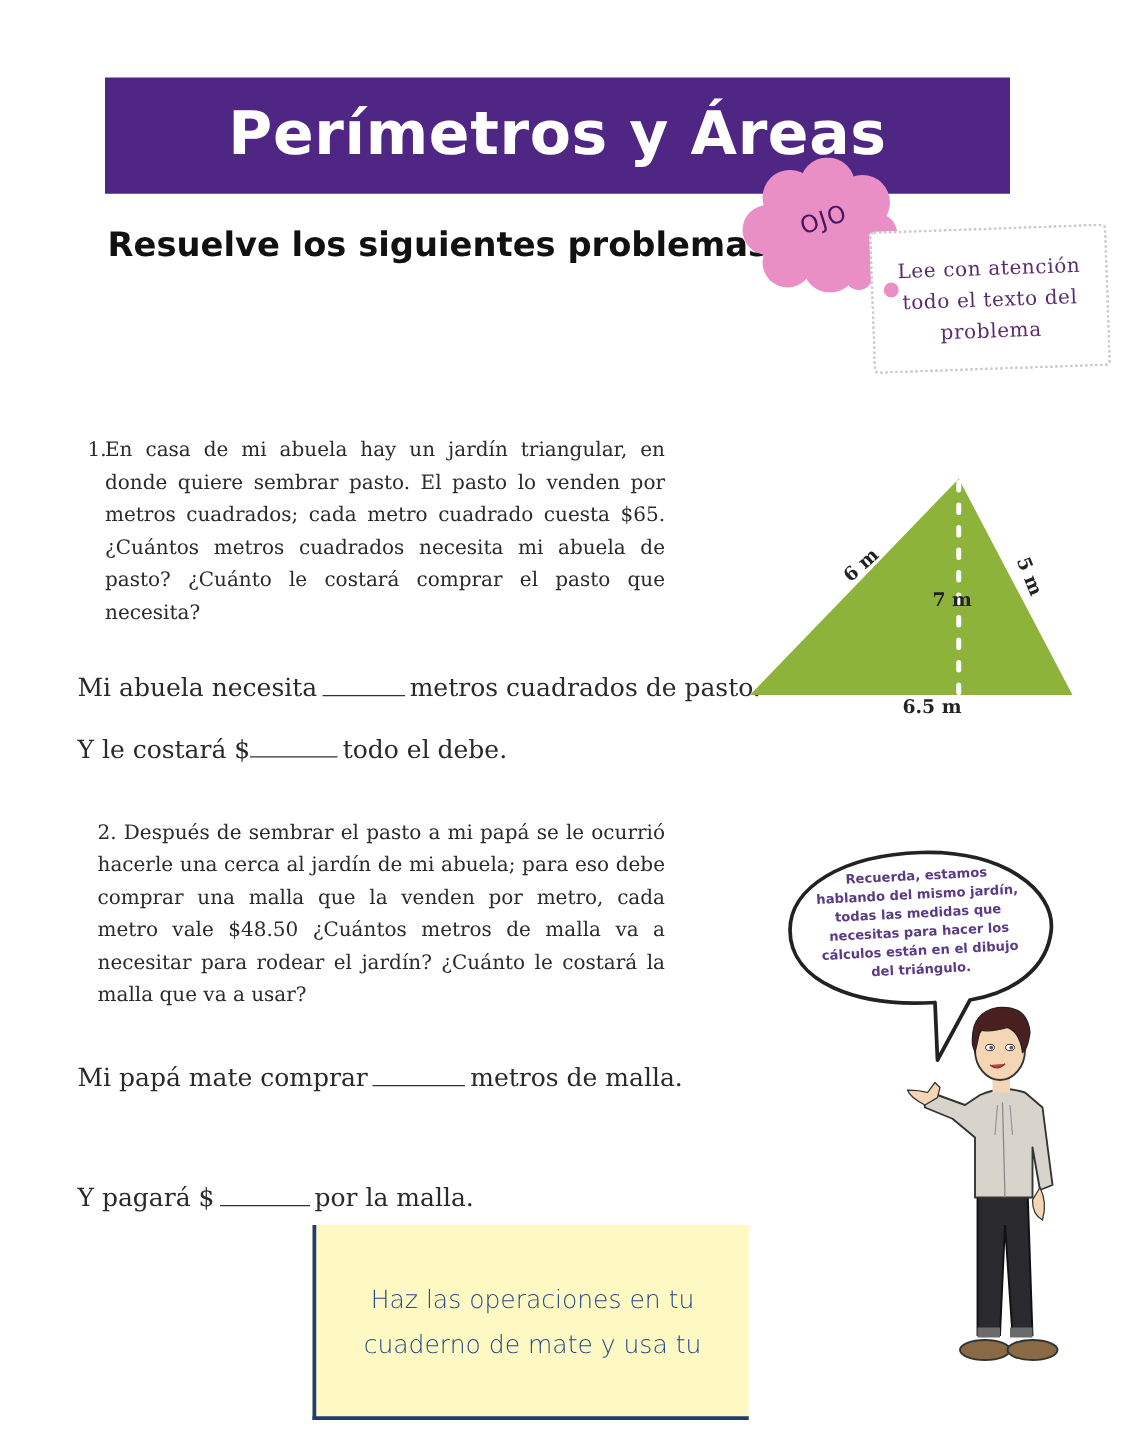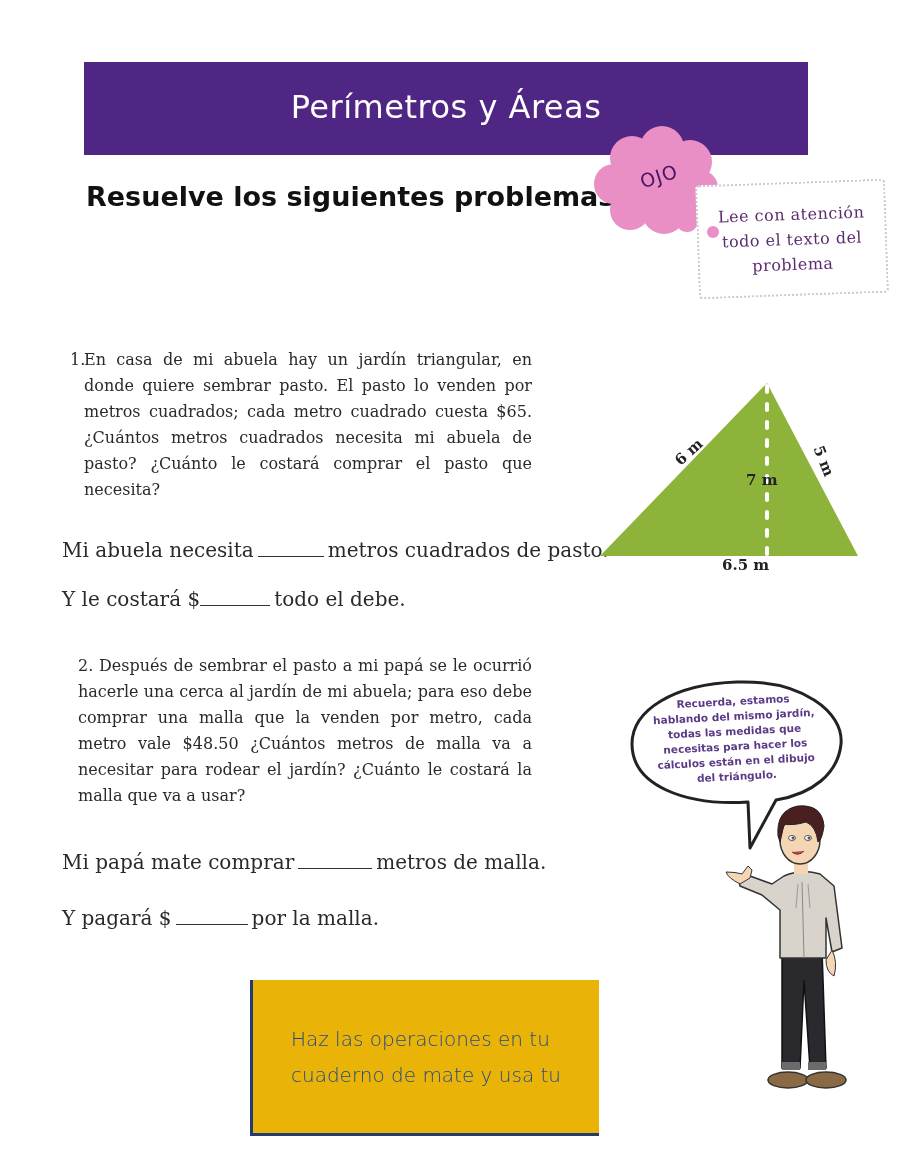--- a/index.html
+++ b/index.html
@@ -12,21 +12,21 @@
   .abs { position: absolute; }
 
   
   .banner {
     left: 84px; top: 62px; width: 724px; height: 93px;
     background: #4f2683;
     display: flex; align-items: center; justify-content: center;
   }
   .banner-title {
     color: #ffffff; font-family: "DejaVu Sans", sans-serif;
-    font-weight: 400; font-size: 32px; letter-spacing: 0.5px;
+    font-weight: 700; font-size: 48px; letter-spacing: 0.5px;
     margin-top: -4px;
   }
 
   
   .subtitle {
     left: 86px; top: 181px;
     font-family: "DejaVu Sans", sans-serif; font-weight: bold;
     font-size: 27px; color: #111; letter-spacing: 0px;
   }
 
@@ -83,23 +83,24 @@
     font-size: 10.5px; line-height: 15px; color: #5b3a86;
     transform: rotate(-3deg);
   }
 
   
   .character { left: 722px; top: 800px; width: 150px; height: 300px; }
 
   
   .tip {
     left: 250px; top: 980px; width: 346px; height: 153px;
-    background: #eab308;
+    background: #fef9c3;
     border-left: 3px solid #233b74; border-bottom: 3px solid #233b74;
     display: flex; align-items: center; justify-content: center;
+    text-align: center;
   }
   .tip-text {
     font-family: "DejaVu Sans", sans-serif; font-weight: 300; font-size: 20px;
     line-height: 36px; color: #234a8a;
   }
 </style>
 </head>
 <body>
 
 <div class="abs banner">
@@ -153,21 +154,21 @@
 <div class="abs dim" style="left:722px;top:556px;">6.5 m</div>
 
 <div class="abs problem p2">
   <span>2.</span>
   <span>Después de sembrar el pasto a mi papá se le ocurrió hacerle una cerca al jardín de mi abuela; para eso debe comprar una malla que la venden por metro, cada metro vale $48.50 ¿Cuántos metros de malla va a necesitar para rodear el jardín? ¿Cuánto le costará la malla que va a usar?</span>
 </div>
 
 <div class="abs answer" style="left:62px;top:850px;">
   <span>Mi papá mate comprar</span><span class="blank" style="width:74px;"></span><span>metros de malla.</span>
 </div>
-<div class="abs answer" style="left:62px;top:906px;">
+<div class="abs answer" style="left:62px;top:946px;">
   <span>Y pagará $</span><span class="blank" style="width:72px;"></span><span>por la malla.</span>
 </div>
 
 <svg class="abs speech" viewBox="0 0 222 178">
   <path d="M111,6 C176,4 218,36 215,68 C212,98 186,118 150,124 L124,172 L122,126 C60,130 6,110 6,68 C6,34 48,8 111,6 Z" fill="#ffffff" stroke="#222" stroke-width="3" stroke-linejoin="round"></path>
 </svg>
 <div class="abs speech-text">
   <div>Recuerda, estamos</div>
   <div>hablando del mismo jardín,</div>
   <div>todas las medidas que</div>

